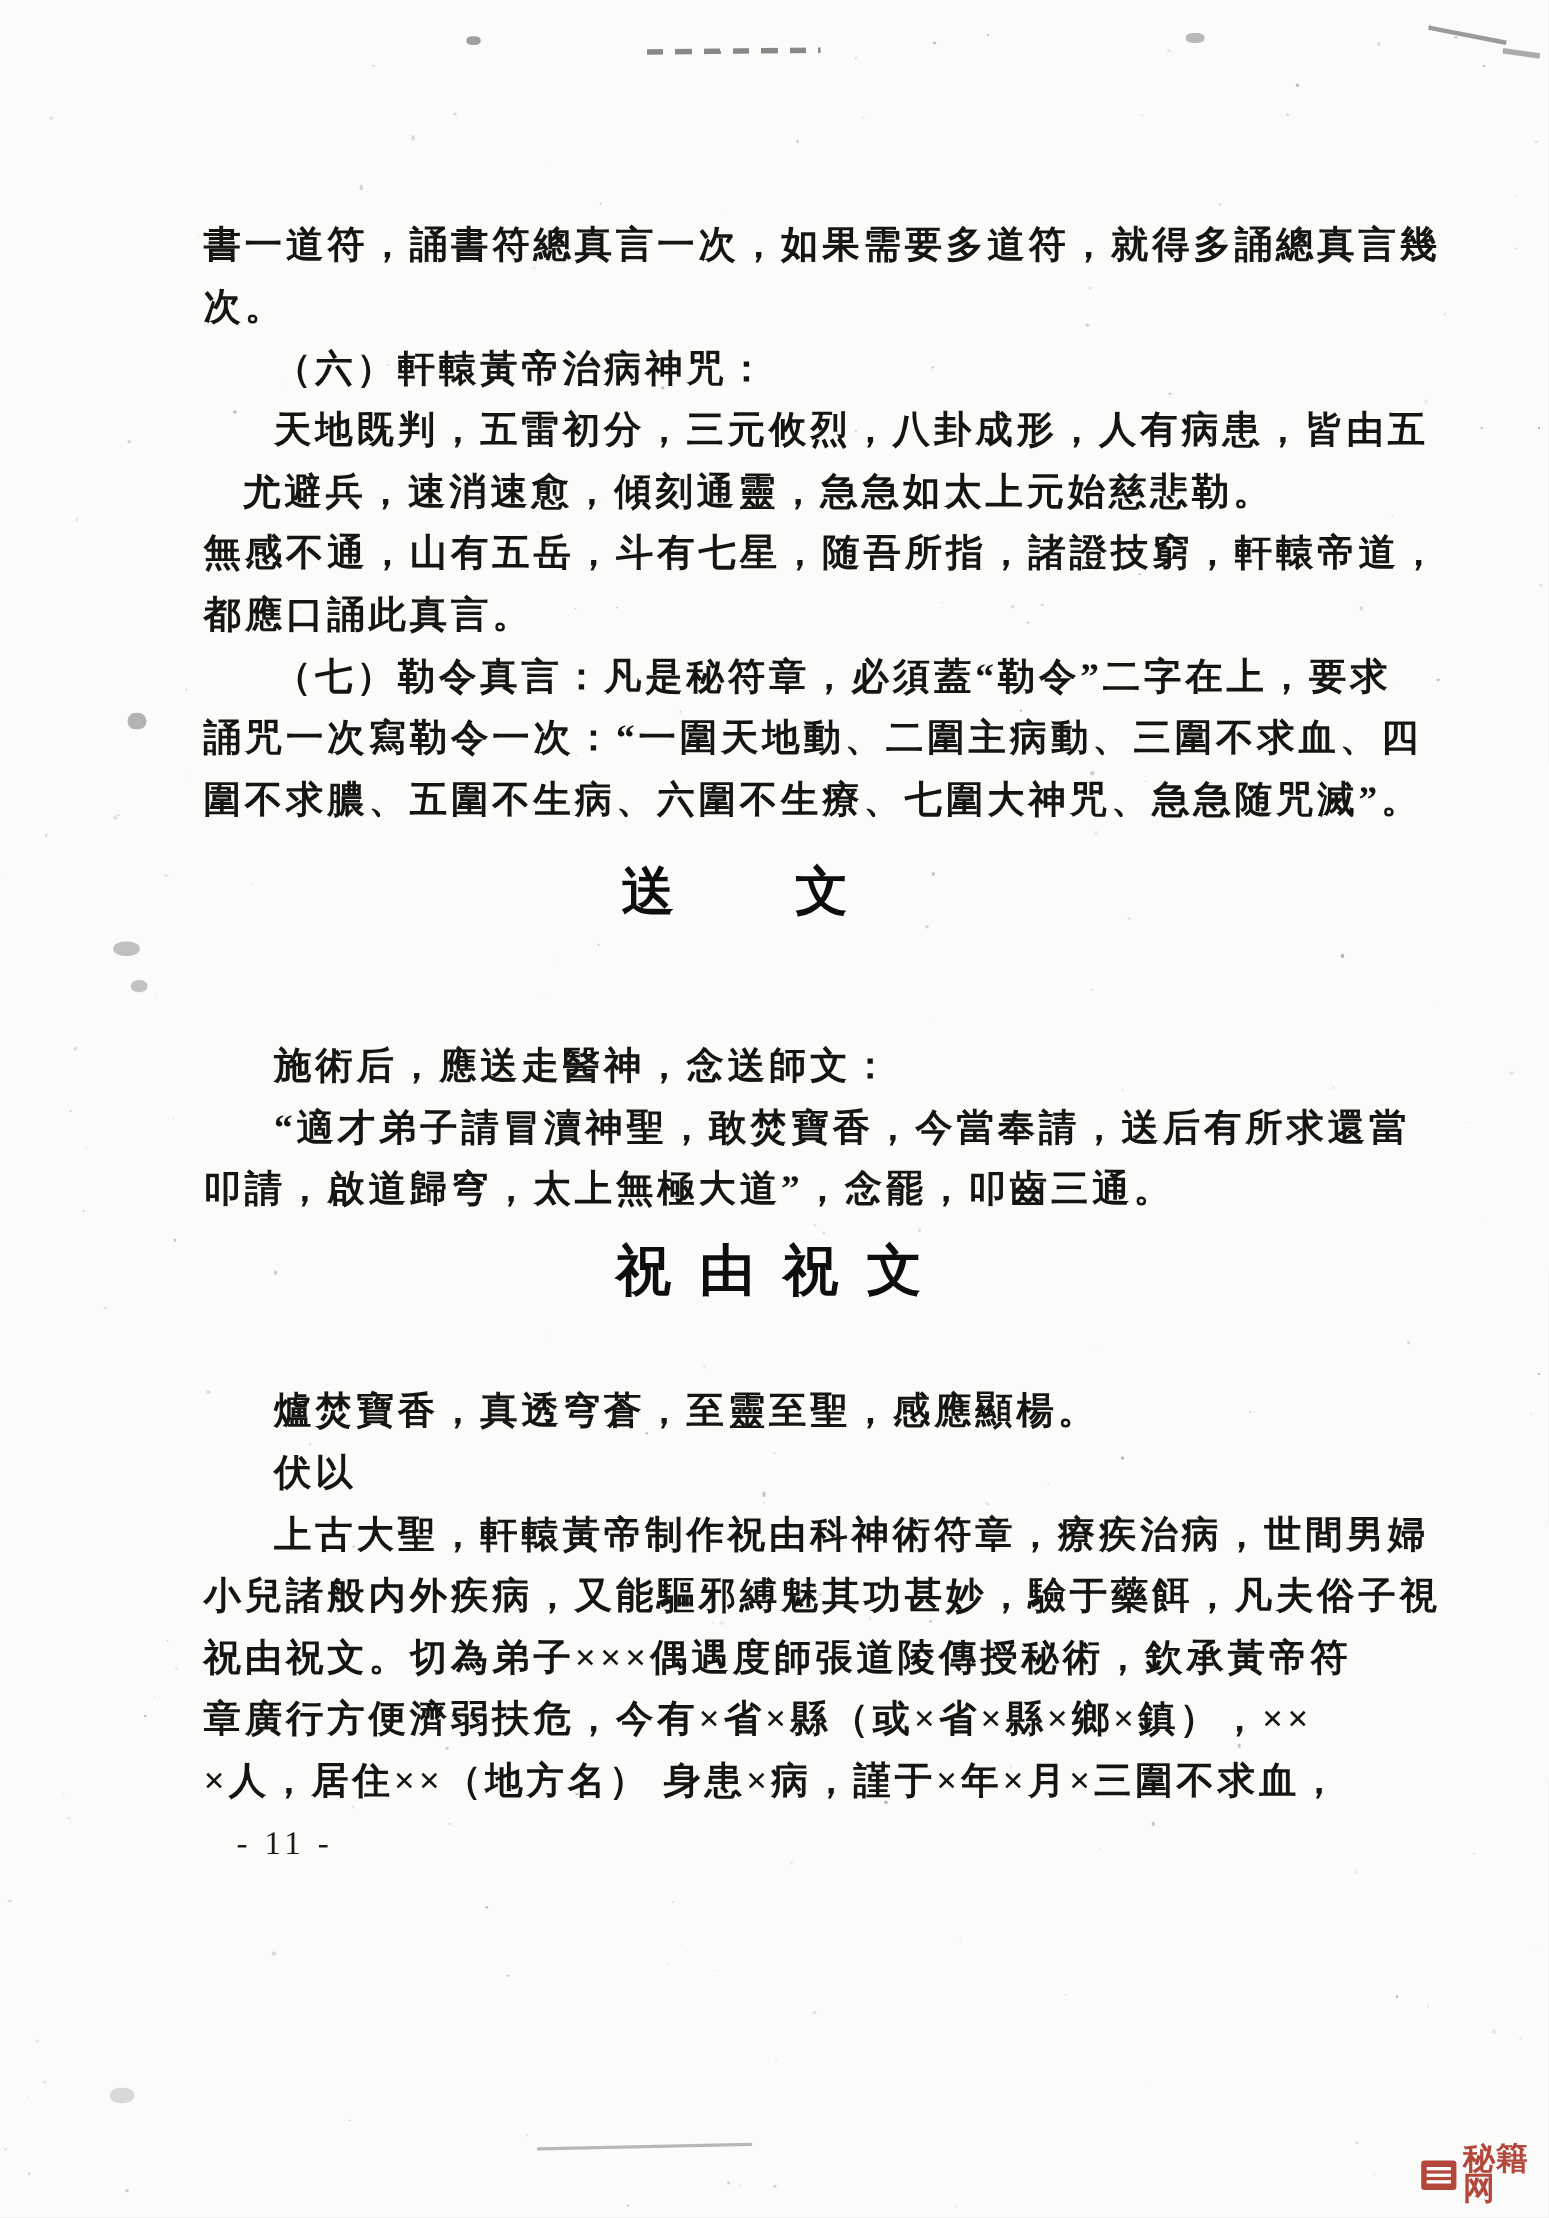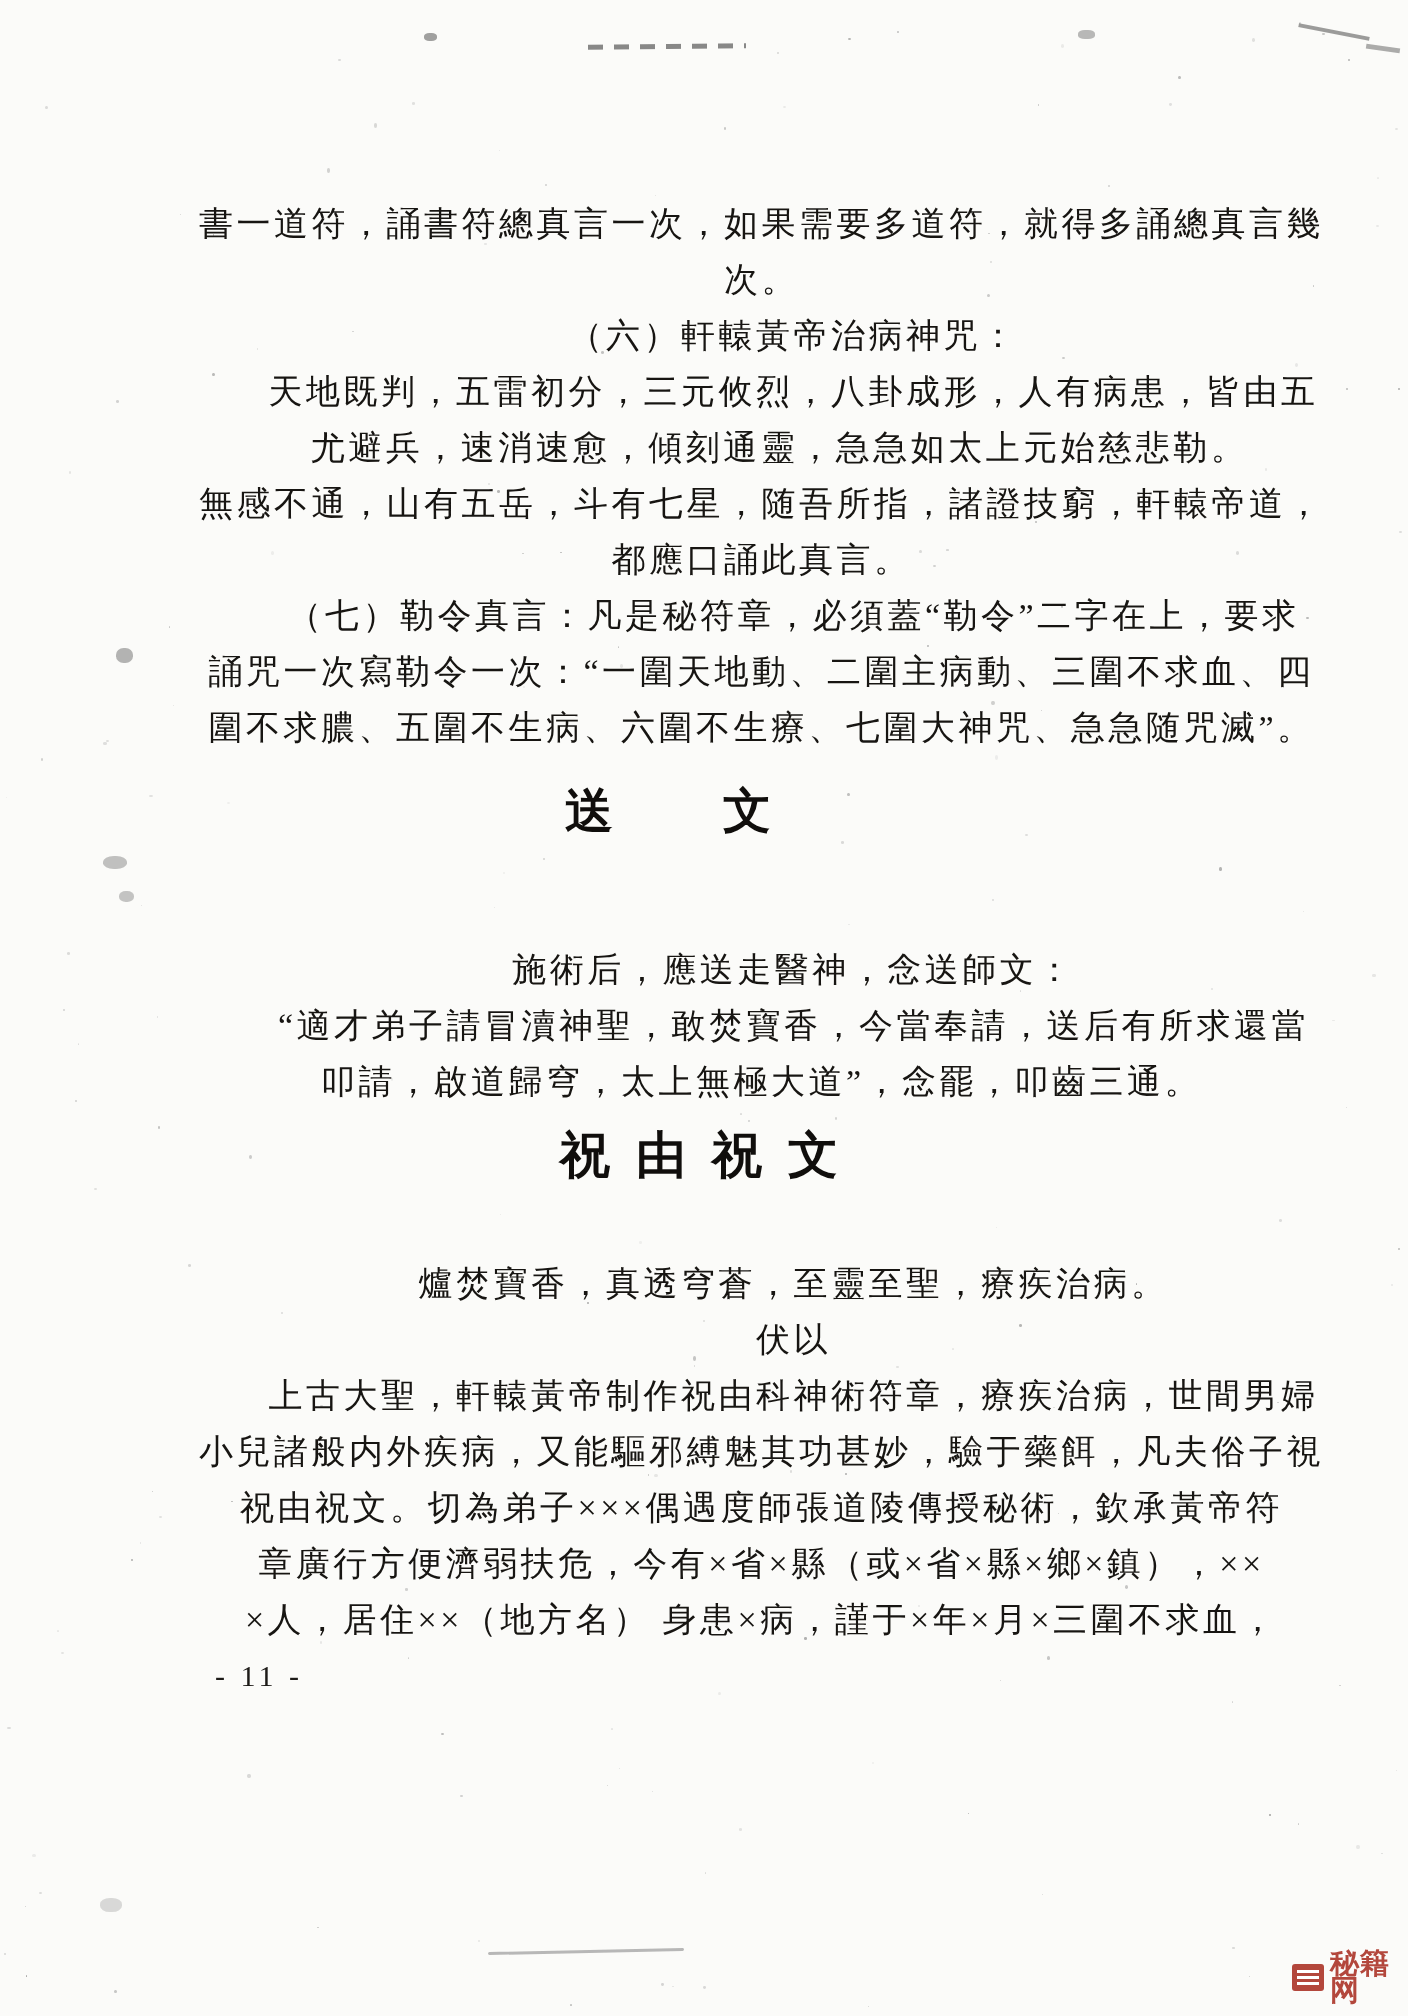--- a/index.html
+++ b/index.html
@@ -13,21 +13,21 @@
     color:#171512;
   }
   .noise-layer{position:absolute;inset:0;z-index:1;}
   .speck{position:absolute;border-radius:50%;}
   .content{
     position:absolute;left:0;top:0;width:1408px;z-index:2;
     padding:196px 70px 0 185px;box-sizing:border-box;
   }
   .tline{
     font-size:34px;line-height:56px;letter-spacing:3.5px;
-    white-space:nowrap;font-weight:400;text-align:center;
+    white-space:nowrap;font-weight:700;
   }
   .ind1{padding-left:36px;}
   .ind2{padding-left:64px;}
   .sec-title{
     font-weight:bold;white-space:nowrap;color:#100e0c;
   }
   .t1{margin-top:20px;font-size:48px;line-height:70px;padding-left:380px;letter-spacing:110px;}
   .t2{margin-top:10px;font-size:50px;line-height:70px;padding-left:375px;letter-spacing:26px;}
   .mt96{margin-top:96px;}
   .mt66{margin-top:66px;}
@@ -295,21 +295,21 @@
     <div class="tline ind0">圍不求膿、五圍不生病、六圍不生療、七圍大神咒、急急随咒滅”。</div>
 
     <div class="sec-title t1">送文</div>
 
     <div class="tline ind2 mt96">施術后，應送走醫神，念送師文：</div>
     <div class="tline ind2">“適才弟子請冒瀆神聖，敢焚寶香，今當奉請，送后有所求還當</div>
     <div class="tline ind0">叩請，啟道歸穹，太上無極大道”，念罷，叩齒三通。</div>
 
     <div class="sec-title t2">祝由祝文</div>
 
-    <div class="tline ind2 mt66">爐焚寶香，真透穹蒼，至靈至聖，療疾治病。</div>
+    <div class="tline ind2 mt66">爐焚寶香，真透穹蒼，至靈至聖，感應顯楊。</div>
     <div class="tline ind2">伏以</div>
     <div class="tline ind2">上古大聖，軒轅黃帝制作祝由科神術符章，療疾治病，世間男婦</div>
     <div class="tline ind0">小兒諸般内外疾病，又能驅邪縛魅其功甚妙，驗于藥餌，凡夫俗子視</div>
     <div class="tline ind0">祝由祝文。切為弟子×××偶遇度師張道陵傳授秘術，欽承黃帝符</div>
     <div class="tline ind0">章廣行方便濟弱扶危，今有×省×縣（或×省×縣×鄉×鎮），××</div>
     <div class="tline ind0">×人，居住××（地方名） 身患×病，謹于×年×月×三圍不求血，</div>
 
     <div class="page-number">- 11 -</div>
 
   </div>

